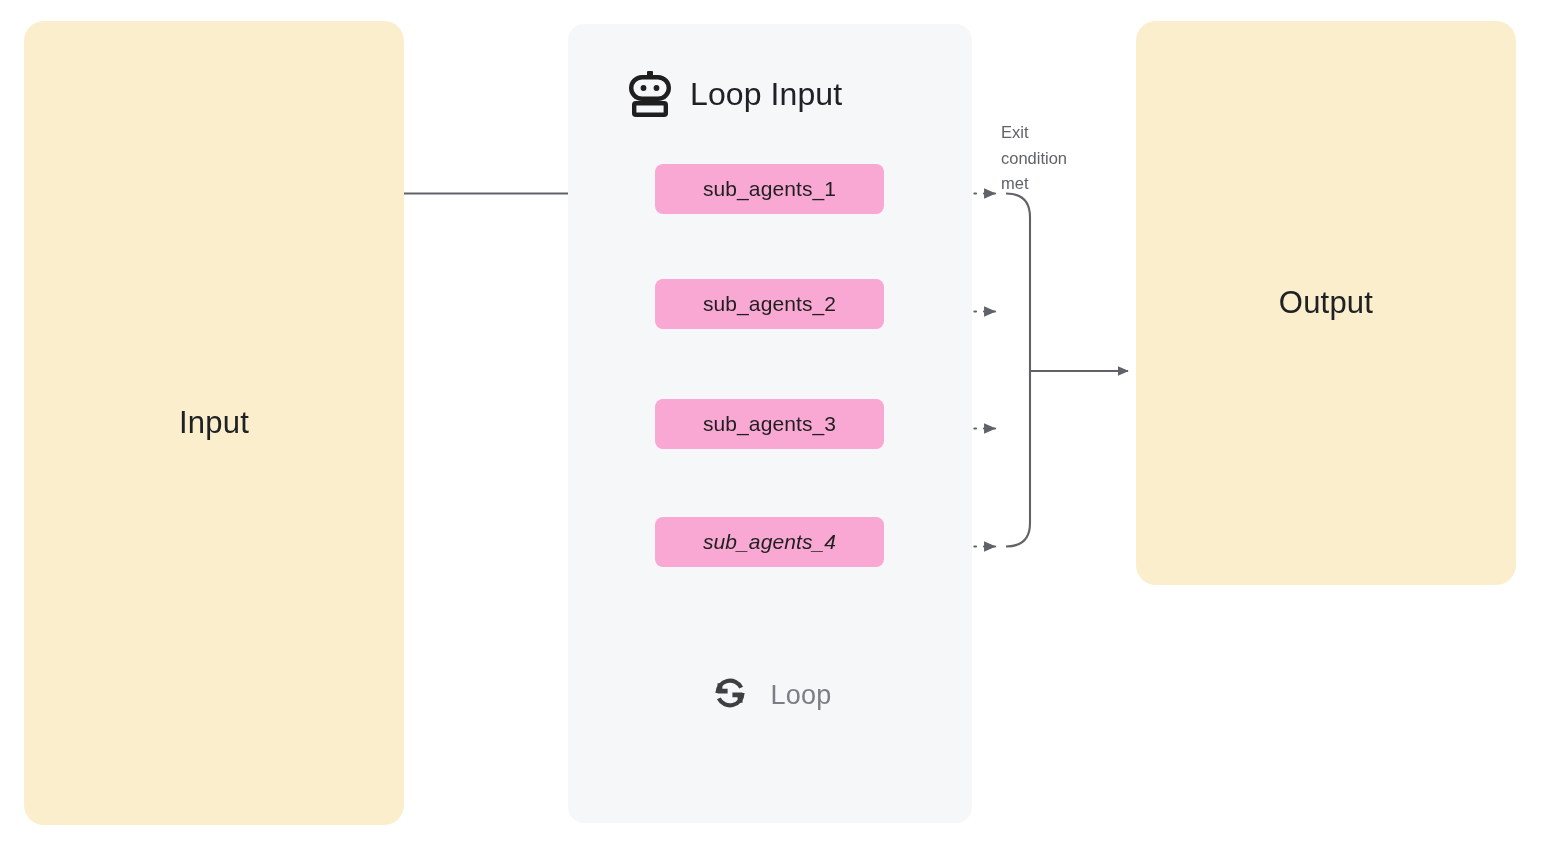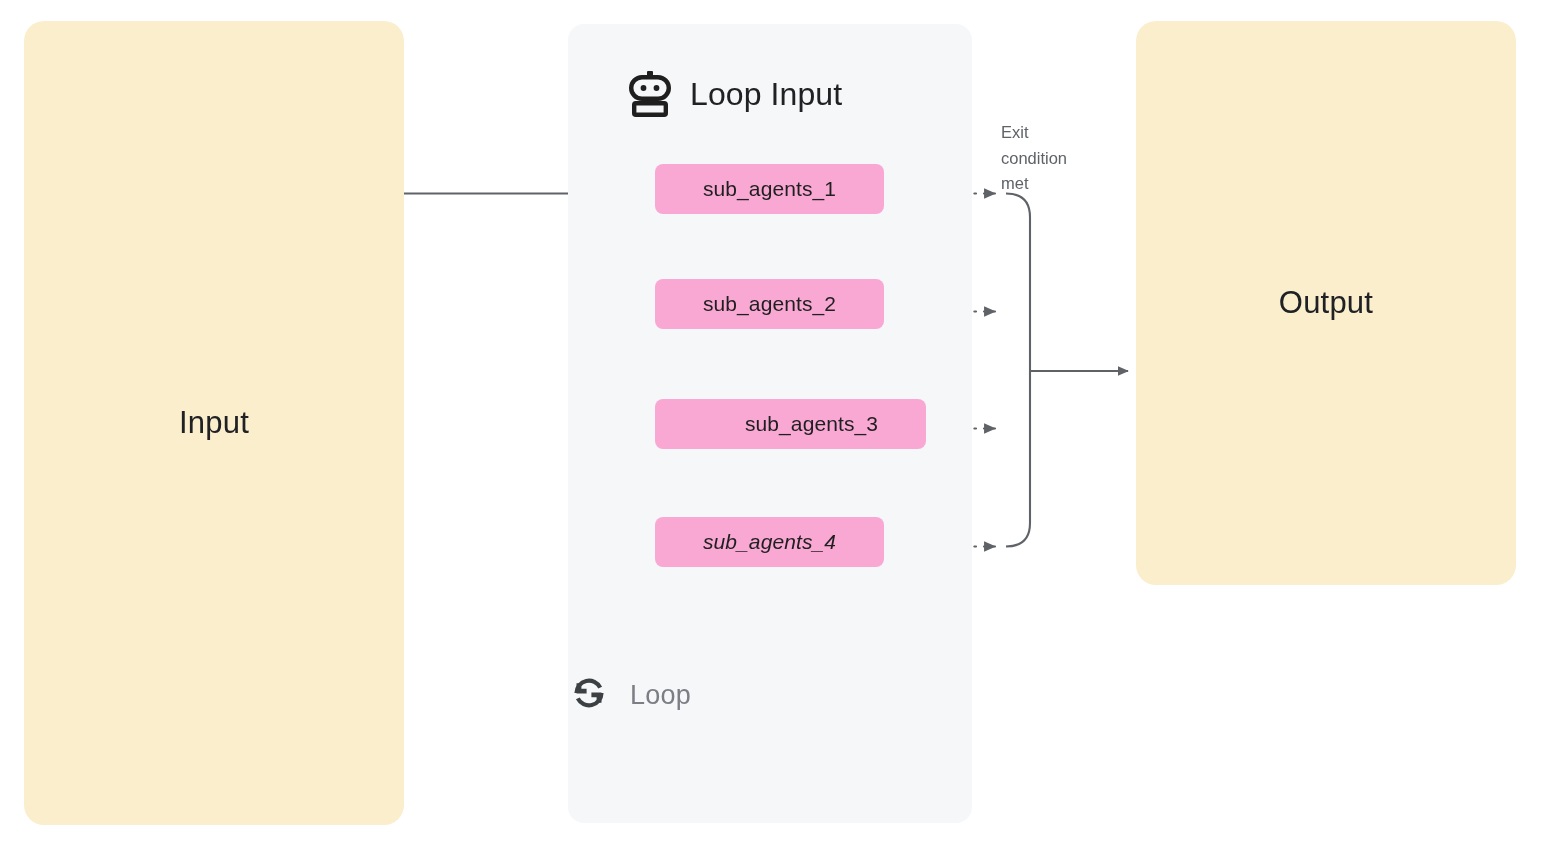--- a/index.html
+++ b/index.html
@@ -82,21 +82,21 @@
     align-items: center;
     justify-content: center;
   }
   .agent-box .box-label {
     font-size: 21px;
     color: #1f1f1f;
     letter-spacing: .1px;
   }
   #agent-box-0 { top: 164px; }
   #agent-box-1 { top: 279px; }
-  #agent-box-2 { top: 399px; padding-left: 42px; }
+  #agent-box-2 { top: 399px; }
   #agent-box-3 { top: 517px; font-style: italic; }
 
   
   #exit-caption {
     position: absolute;
     left: 1001px;
     top: 96px;
     width: 96px;
     font-size: 16.5px;
     line-height: 1.56;
@@ -104,21 +104,21 @@
     margin-top: 24px;
   }
 
   
   #loop-footer {
     position: absolute;
     left: 568px;
     top: 668px;
     width: 404px;
     display: flex;
-    flex-direction: row;
+    flex-direction: column;
     align-items: center;
   }
   #loop-row {
     display: flex;
     align-items: center;
     gap: 20px;
     height: 54px;
   }
   #loop-row .loop-label {
     font-size: 27px;

